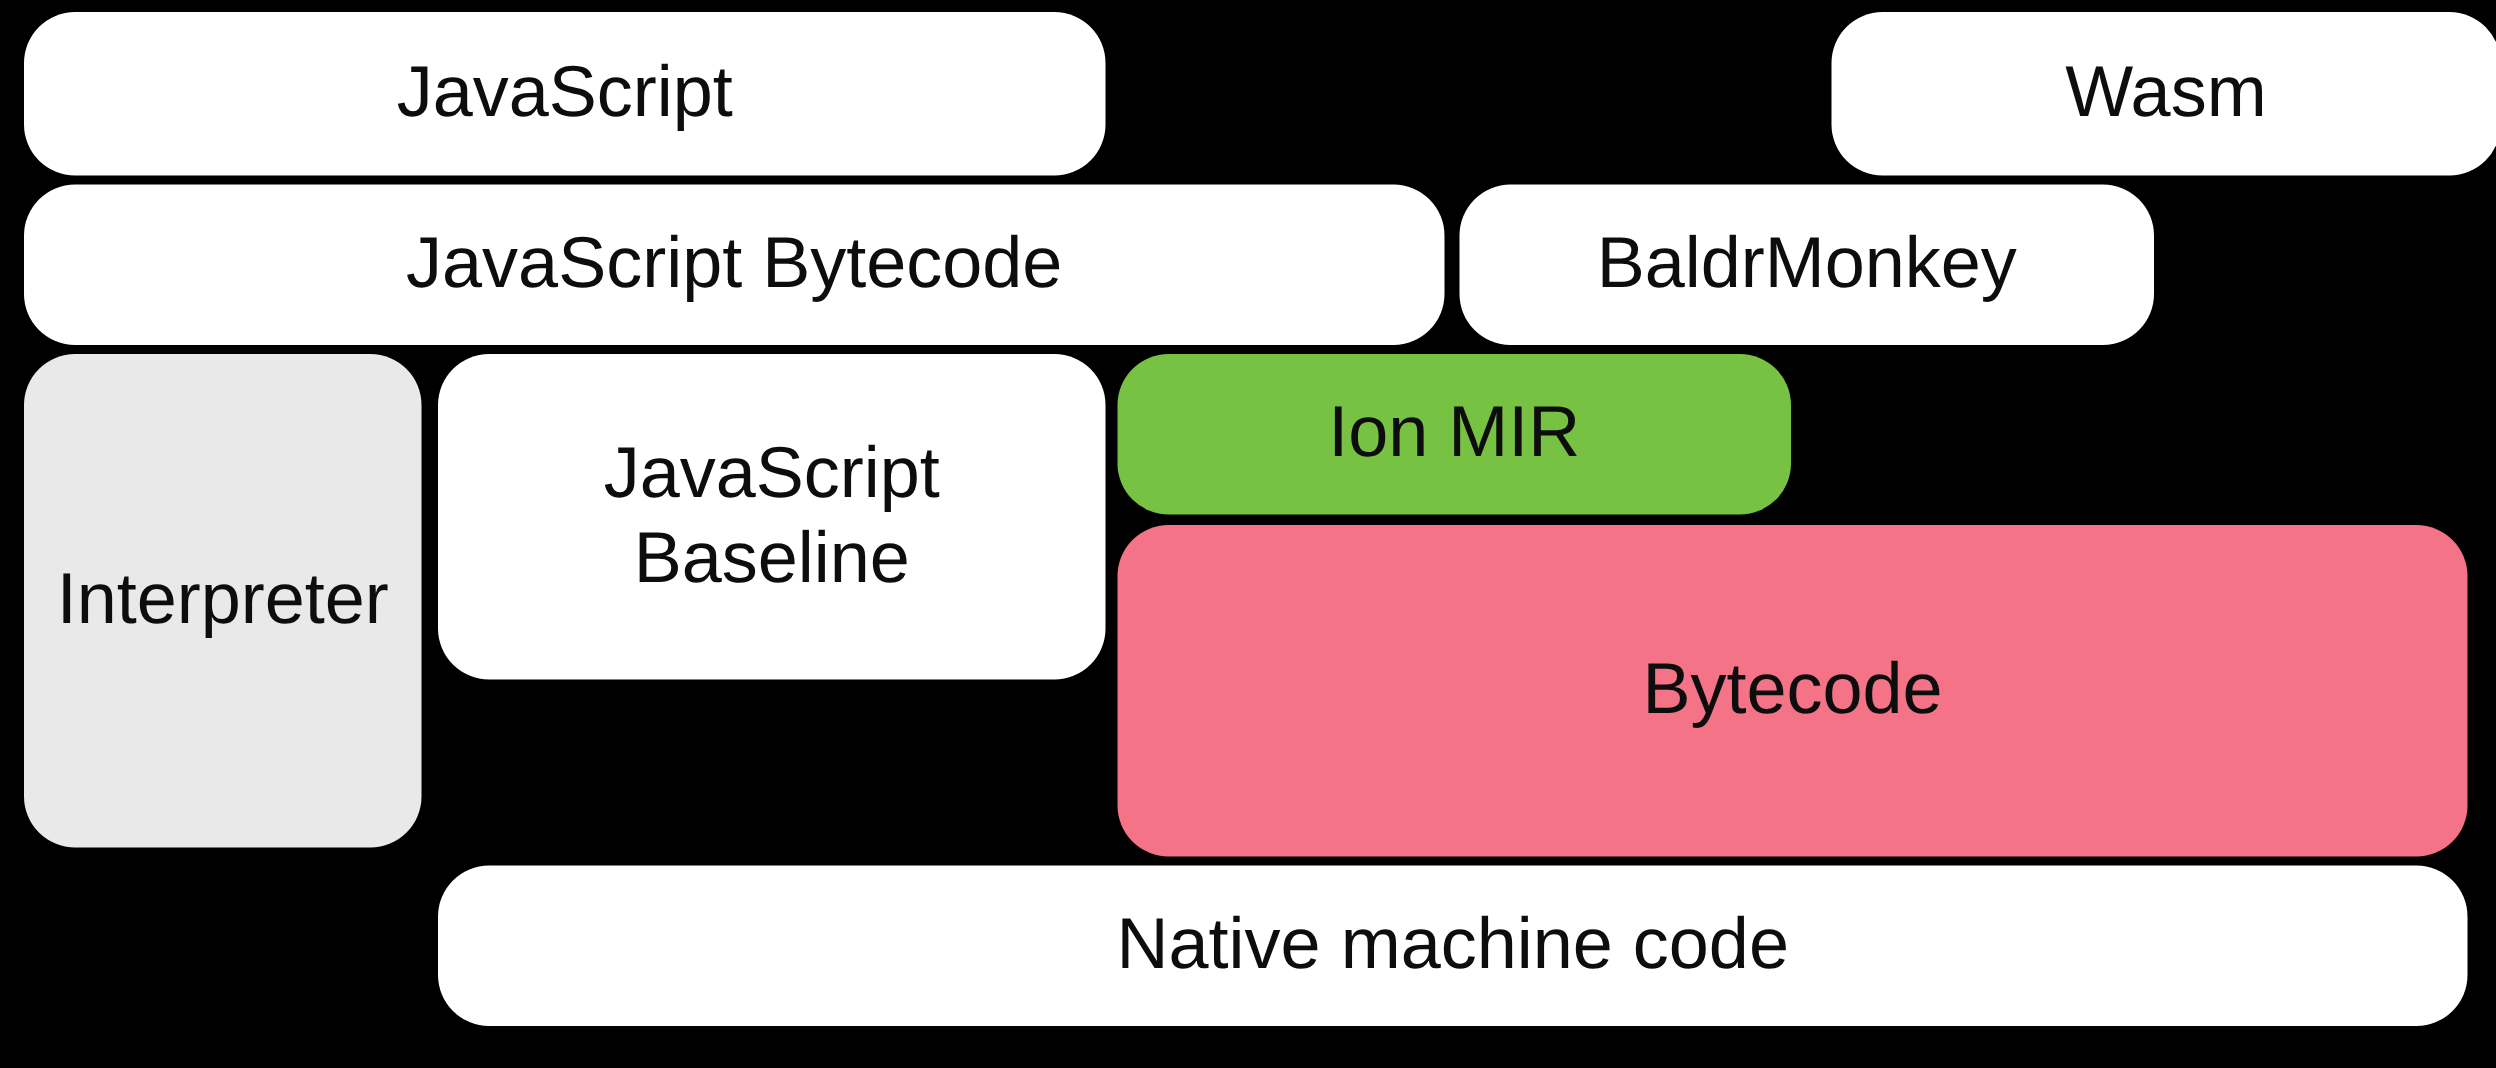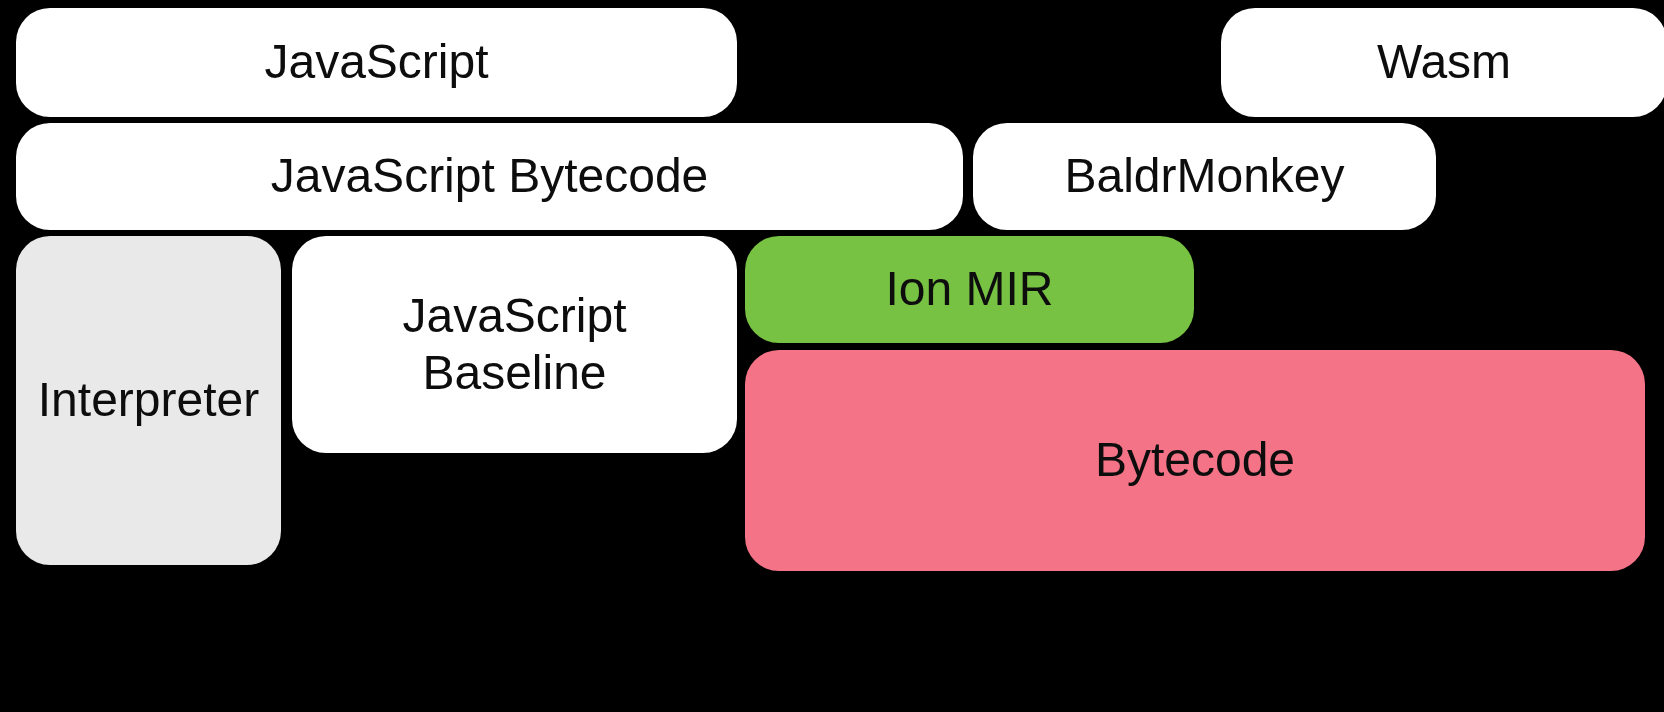--- a/index.html
+++ b/index.html
@@ -76,14 +76,17 @@
 
   <div class="node n-ionmir">
     <span>Ion MIR</span>
   </div>
 
 
   <div class="node n-cretonne">
     <span>Bytecode</span>
   </div>
 
+  <div class="node n-native">
+    <span>Native machine code</span>
+  </div>
 
 </div>
 
 </body></html>

